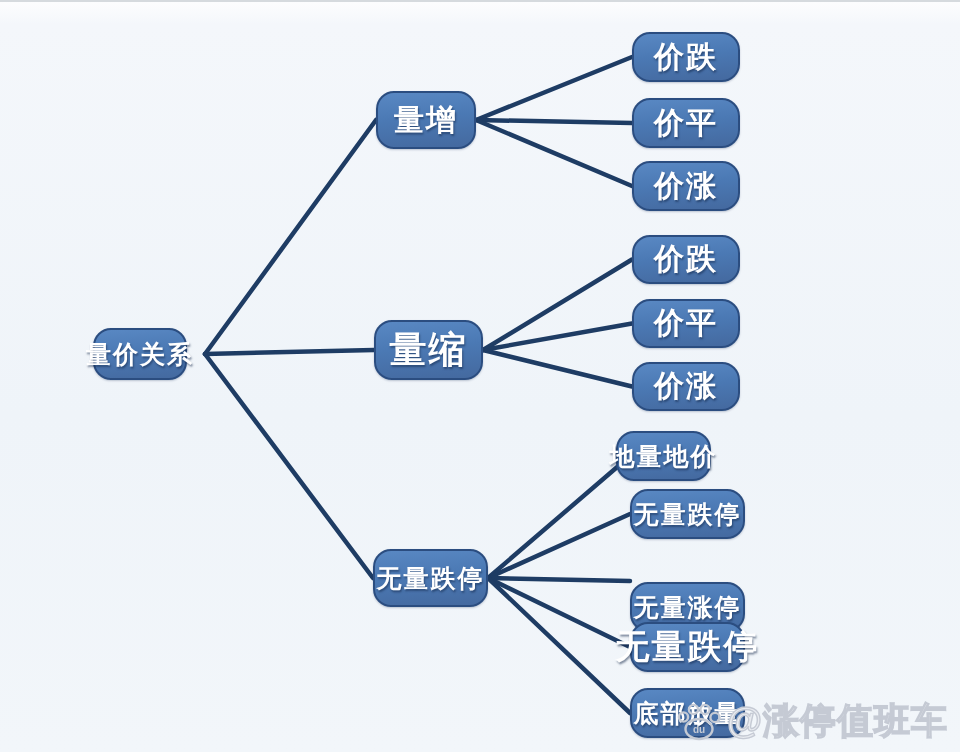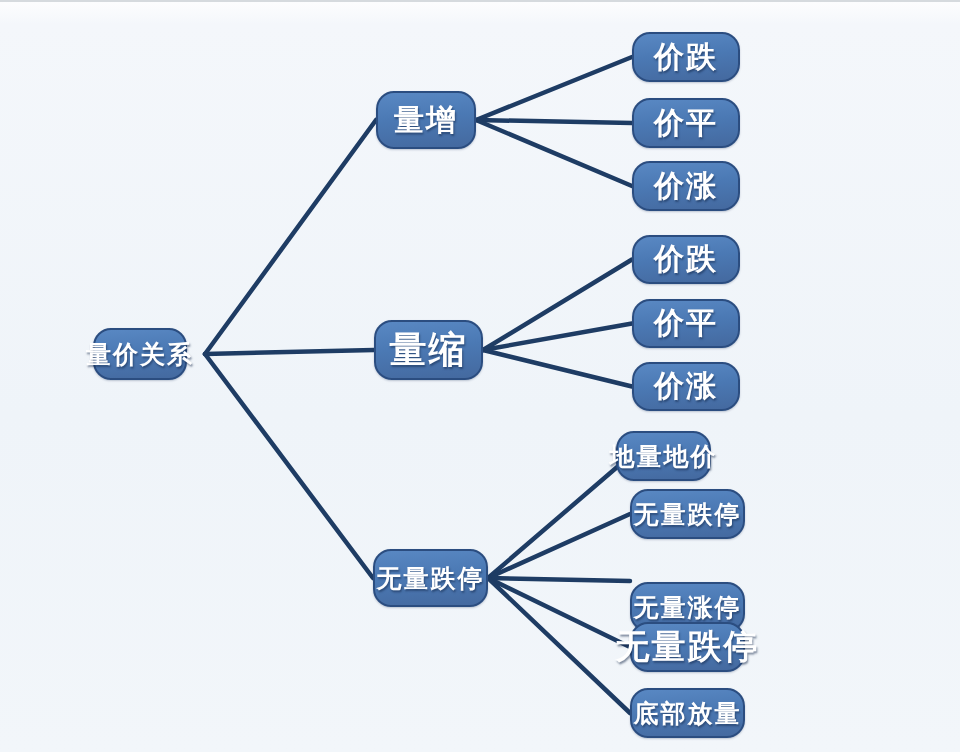--- a/index.html
+++ b/index.html
@@ -82,13 +82,26 @@
       <div class="node" style="left: 632px; top: 297px; width: 108px; height: 49px; font-size: 30px;">价平</div>
       <div class="node" style="left: 632px; top: 360px; width: 108px; height: 49px; font-size: 30px;">价涨</div>
       <div class="node" style="left: 373px; top: 547px; width: 115px; height: 58px; font-size: 25px;">无量跌停</div>
       <div class="node" style="left: 616px; top: 429px; width: 95px; height: 50px; font-size: 25px;">地量地价</div>
       <div class="node" style="left: 630px; top: 487px; width: 115px; height: 50px; font-size: 25px;">无量跌停</div>
       <div class="node" style="left: 630px; top: 580px; width: 115px; height: 50px; font-size: 25px;">无量涨停</div>
       <div class="node" style="left: 630px; top: 620px; width: 115px; height: 50px; font-size: 34px;">无量跌停</div>
       <div class="node" style="left: 630px; top: 686px; width: 115px; height: 50px; font-size: 25px;">底部放量</div>
     </div>
 
+  <div id="watermark">
+    <svg class="paw" width="48" height="44" viewBox="0 0 48 44">
+      <g fill="none" stroke="#c5cad4" stroke-width="2.4">
+        <ellipse cx="24" cy="29" rx="13.5" ry="10"></ellipse>
+        <circle cx="8.5" cy="17" r="4.6"></circle>
+        <circle cx="18.5" cy="9.5" r="4.6"></circle>
+        <circle cx="30" cy="9.5" r="4.6"></circle>
+        <circle cx="40" cy="17.5" r="4.6"></circle>
+      </g>
+      <text x="24" y="33" text-anchor="middle" font-size="10" font-weight="bold" fill="#c5cad4">du</text>
+    </svg>
+    <span class="handle">@涨停值班车</span>
+  </div>
 </div>
 
 </body></html>

